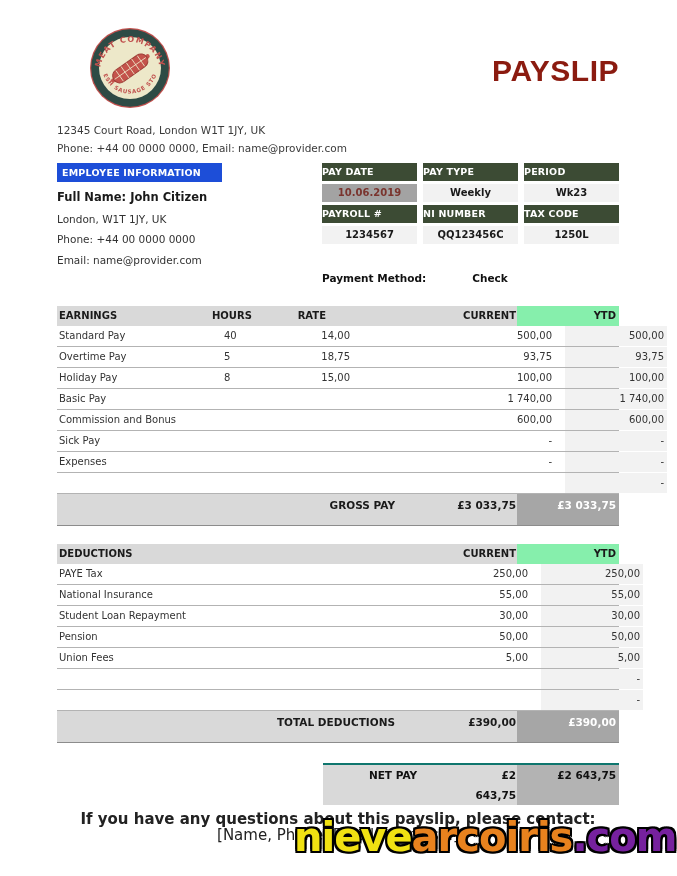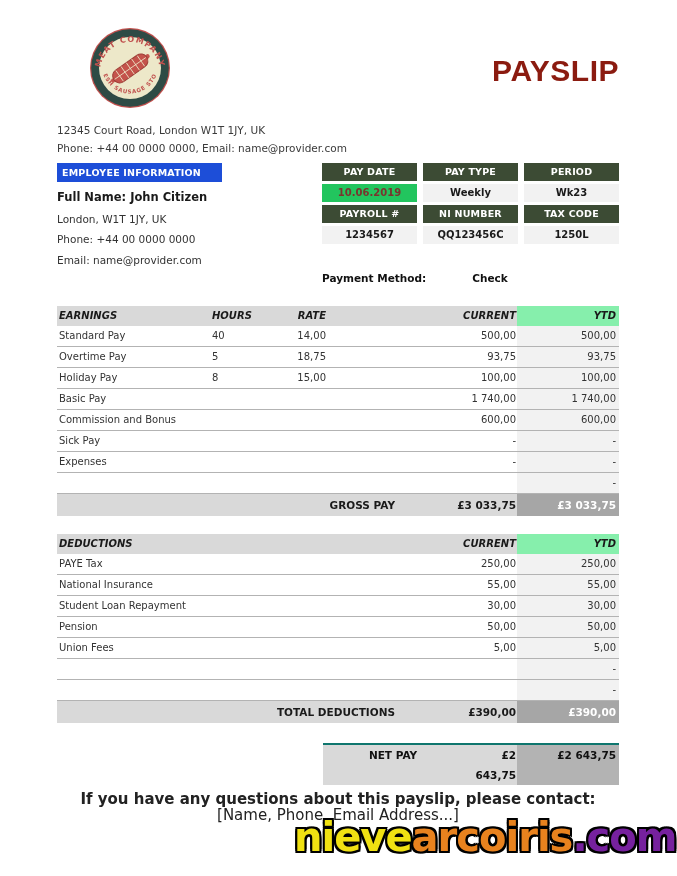--- a/index.html
+++ b/index.html
@@ -19,41 +19,41 @@
   
   .info-section { display:flex; justify-content:space-between; margin-top:6px; }
   .emp-col { width:268px; }
   .emp-header { width:165px; background:#1d4ed8; color:#ffffff; font-weight:bold;
                 font-size:9.5px; padding:4px 0 4px 5px; letter-spacing:0.2px; }
   .emp-name { font-size:11.5px; font-weight:bold; margin-top:8px; color:#1a1a1a; }
   .emp-line { font-size:10.5px; margin-top:8.5px; color:#333; }
   .pay-col { width:297px; }
   .pay-grid { display:grid; grid-template-columns:95px 95px 95px; column-gap:6px; row-gap:3px; }
   .pg-label { background:#3C4B34; color:#fff; font-weight:bold; font-size:9.5px;
-              height:18px; line-height:18px; text-align:center; letter-spacing:0.2px; }
+              height:18px; line-height:18px; text-align:left; letter-spacing:0.2px; }
   .pg-val { background:#F2F2F2; font-weight:bold; font-size:10px; height:18px;
             line-height:18px; text-align:center; color:#1a1a1a; }
-  .pg-val.pink { background:#22c55e; color:#7A342E; }
+  .pg-val.pink { background:#a3a3a3; color:#7A342E; }
   .payment-method { margin-top:28px; font-size:10.5px; font-weight:bold; color:#111; display:flex; }
   .payment-method .pm-value { margin-left:46px; }
 
   
   .table { margin-top:22px; }
   .grid5 { display:grid; grid-template-columns:153px 60px 57px 190px 102px; }
   .grid3 { display:grid; grid-template-columns:360px 100px 102px; }
-  .t-head { height:20px; line-height:20px; font-weight:bold; font-size:10px; color:#1a1a1a;font-style:italic; }
+  .t-head { height:20px; line-height:20px; font-weight:bold; font-size:10px; color:#1a1a1a; }
   .t-head .hc { background:#D9D9D9; }
   .t-head .hc.ytd-h { background:#86efac; }
   .t-row { height:21px; line-height:20px; font-size:10px; color:#333;
-           border-bottom:1px solid #b3b3b3; }
+           border-bottom:1px solid #b3b3b3;gap:12px; }
   .c-name { padding-left:2px; }
   .c-left { padding-left:2px; }
   .c-right { text-align:right; padding-right:1px; }
   .c-ytd { text-align:right; background:#F2F2F2; padding-right:3px; }
-  .t-total { display:grid; grid-template-columns:338px 122px 102px; height:22px; line-height:22px;
+  .t-total { display:grid; grid-template-columns:338px 122px 102px; height:32px; line-height:22px;
              font-weight:bold; font-size:10.5px; color:#1a1a1a; border-bottom:1px solid #8c8c8c; }
   .tt-label { background:#D9D9D9; text-align:right; }
   .tt-current { background:#D9D9D9; text-align:right; padding-right:1px; }
   .tt-ytd { background:#A6A6A6; color:#ffffff; text-align:right; padding-right:3px; }
   .ded-margin { margin-top:18px; }
 
   
   .net-row { margin-top:20px; margin-left:266px; width:296px; display:grid;
              grid-template-columns:140px 54px 102px; height:22px; line-height:20px;
              font-weight:bold; font-size:10.5px; color:#111;

